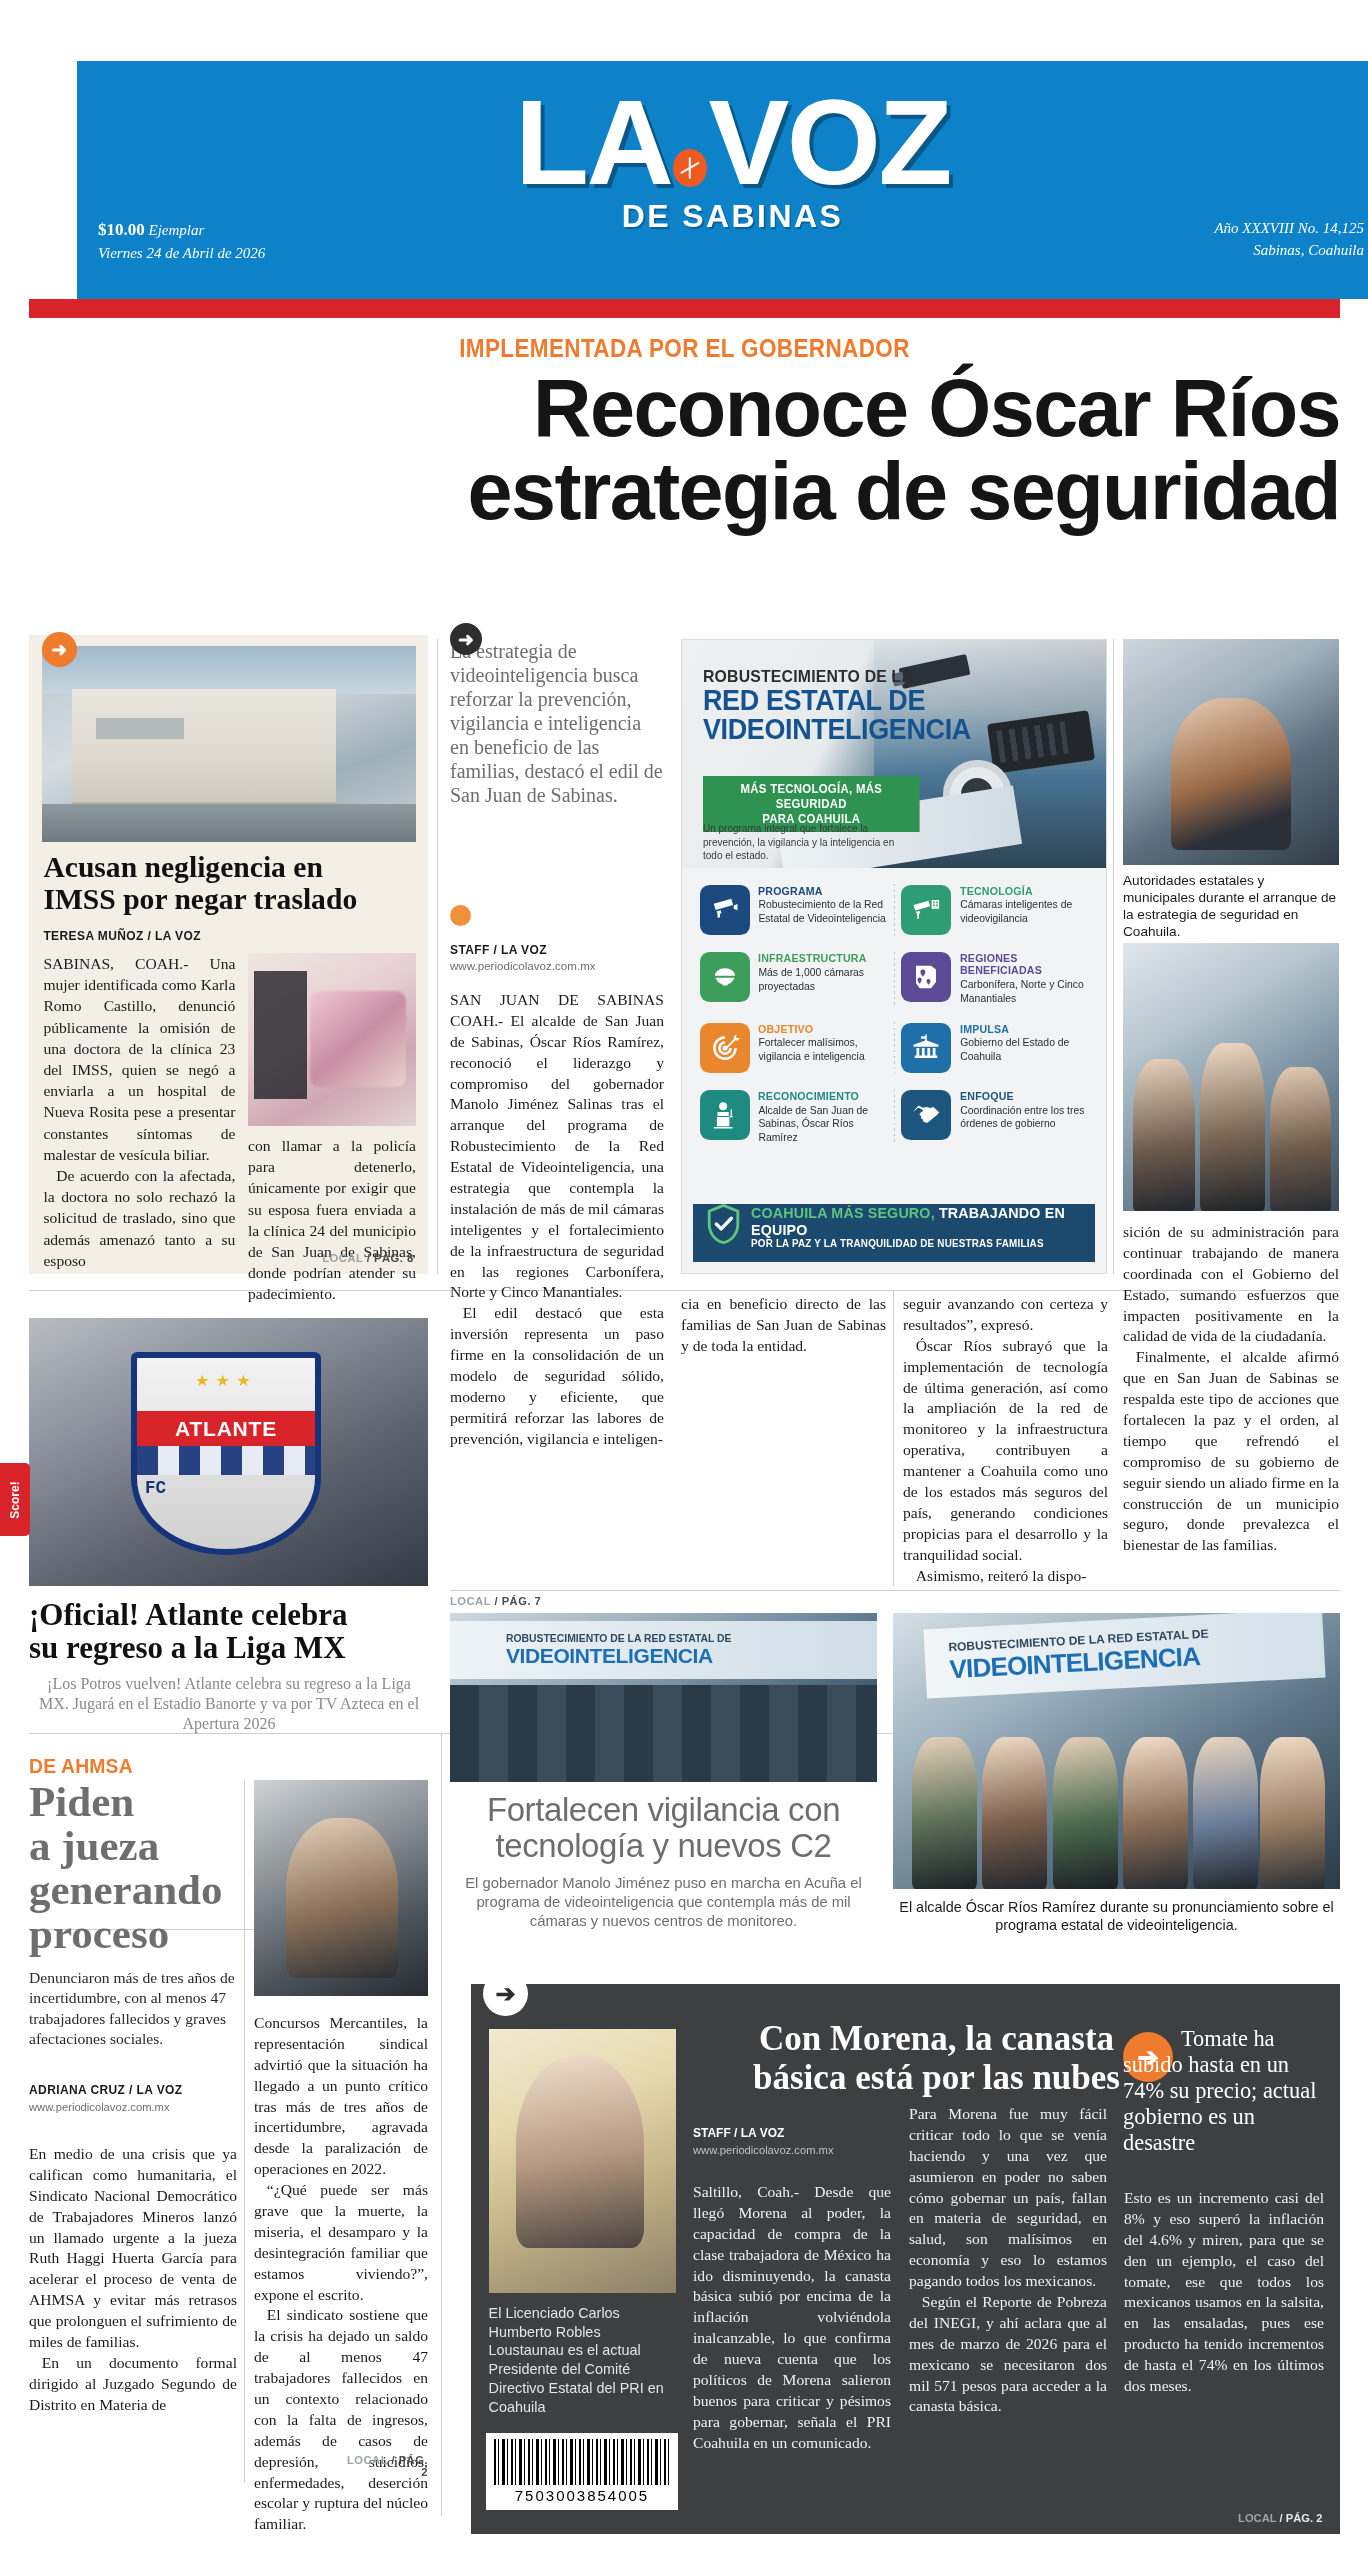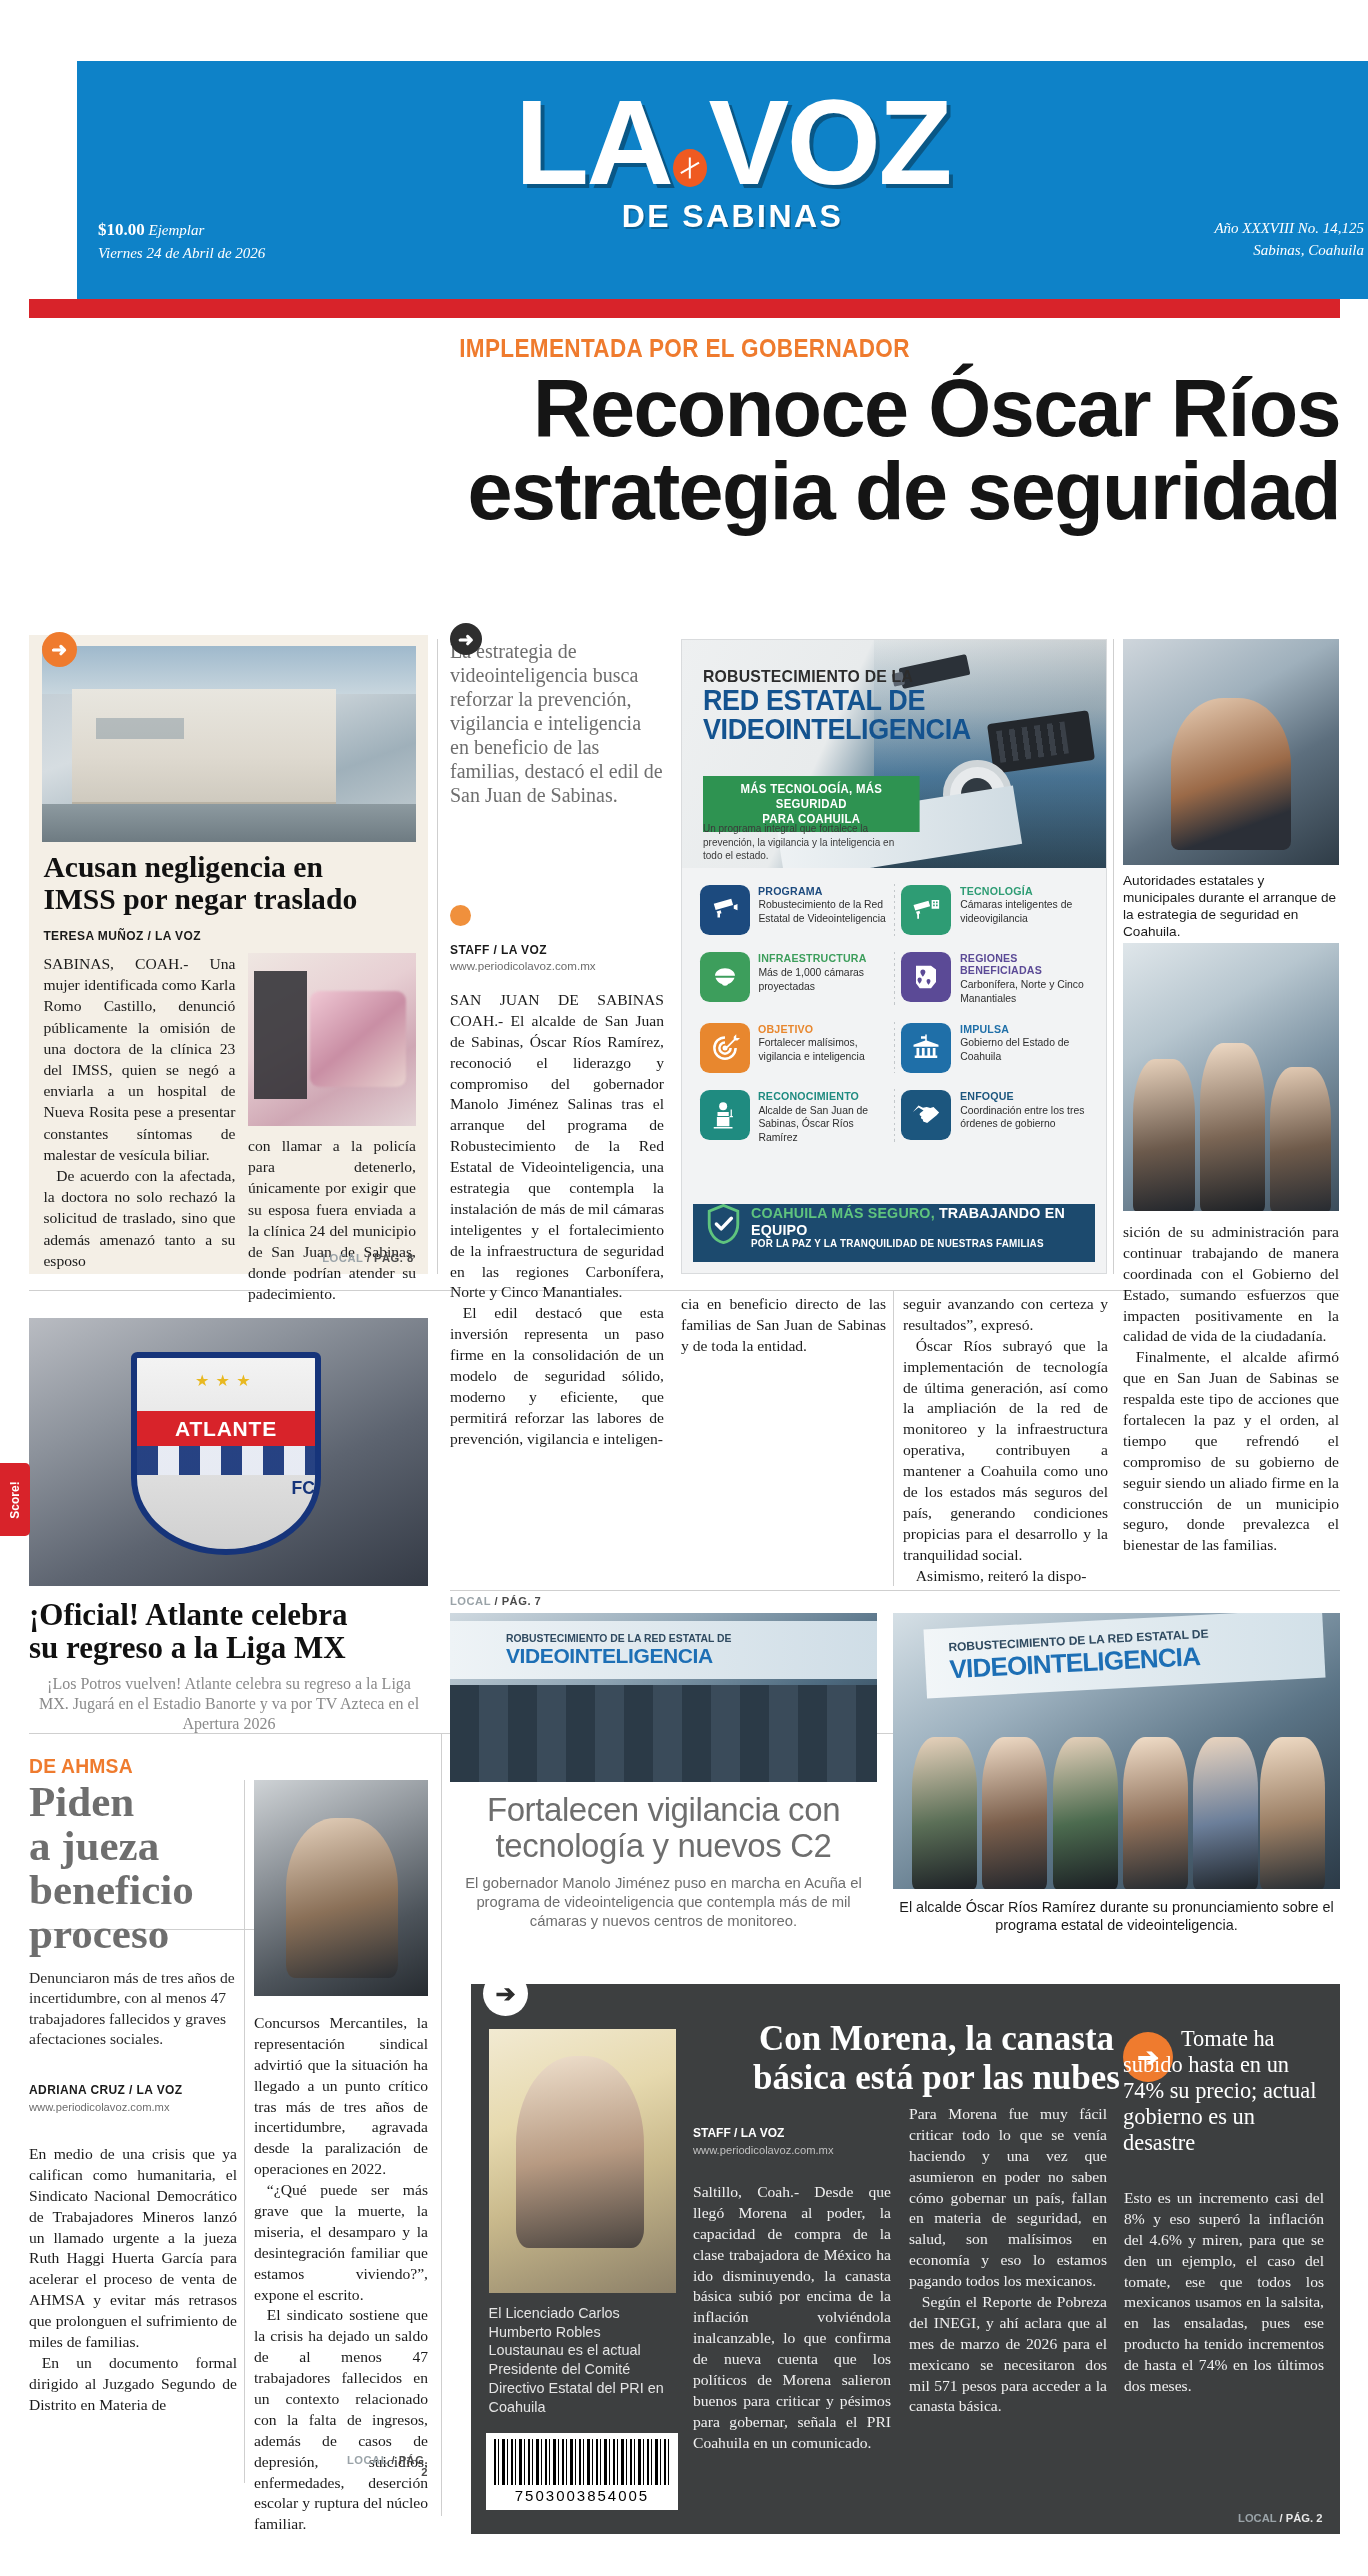--- a/index.html
+++ b/index.html
@@ -346,22 +346,22 @@
     opacity:.92;
   }
   .atl .crest .band {
     position:absolute; left:0; top:53px; width:100%; height:35px;
     background:#d8232a;
     display:flex; align-items:center; justify-content:center;
     font-family:"Liberation Sans", sans-serif; font-weight:bold; color:#fff;
     font-size:21px; letter-spacing:0.8px;
   }
   .atl .crest .fc {
-    position:absolute; left:0; top:120px; width:100%; text-align:right;
-    font-family:Liberation Sans, sans-serif; font-weight:bold; font-size:17.6px; color:#16347a;
+    position:absolute; left:8px; top:120px; width:100%; text-align:left;
+    font-family:Liberation Mono, monospace; font-weight:bold; font-size:17.6px; color:#16347a;
   }
   .atl .crest .stars {
     position:absolute; left:0; top:12.8px; width:100%; text-align:center;
     color:#e8b820; font-size:16px; letter-spacing:6.4px;
   }
   .score-tab {
     position:absolute; left:0; top:145px; width:30px; height:73px;
     background:#d8232a; color:#fff; border-radius:0 4.8px 4.8px 0;
     font-family:"Liberation Sans", sans-serif; font-weight:bold; font-size:12px;
     display:flex; align-items:center; justify-content:center;
@@ -804,21 +804,21 @@
   <div class="atl-head">
     <span>¡Oficial! Atlante celebra</span><br>
     <span>su regreso a la Liga MX</span>
   </div>
   <div class="atl-sub">¡Los Potros vuelven! Atlante celebra su regreso a la Liga MX. Jugará en el Estadio Banorte y va por TV Azteca en el Apertura 2026</div>
 
   <div class="ahmsa-kicker">DE AHMSA</div>
   <div class="ahmsa-head">
     <span>Piden</span><br>
     <span>a jueza</span><br>
-    <span>beneficio</span><br>
+    <span>generando</span><br>
     <span>proceso</span>
   </div>
   <div class="ahmsa-deck">Denunciaron más de tres años de incertidumbre, con al menos 47 trabajadores fallecidos y graves afectaciones sociales.</div>
   <div class="byline ahmsa-byline">ADRIANA CRUZ / LA VOZ</div>
   <div class="ahmsa-url">www.periodicolavoz.com.mx</div>
   <div class="ahmsa-body">
     <p>En medio de una crisis que ya califican como humanitaria, el Sindicato Nacional Democrático de Trabajadores Mineros lanzó un llamado urgente a la jueza Ruth Haggi Huerta García para acelerar el proceso de venta de AHMSA y evitar más retrasos que prolonguen el sufrimiento de miles de familias.</p>
     <p>En un documento formal dirigido al Juzgado Segundo de Distrito en Materia de</p>
   </div>
   <div class="ahmsa-photo"></div>

